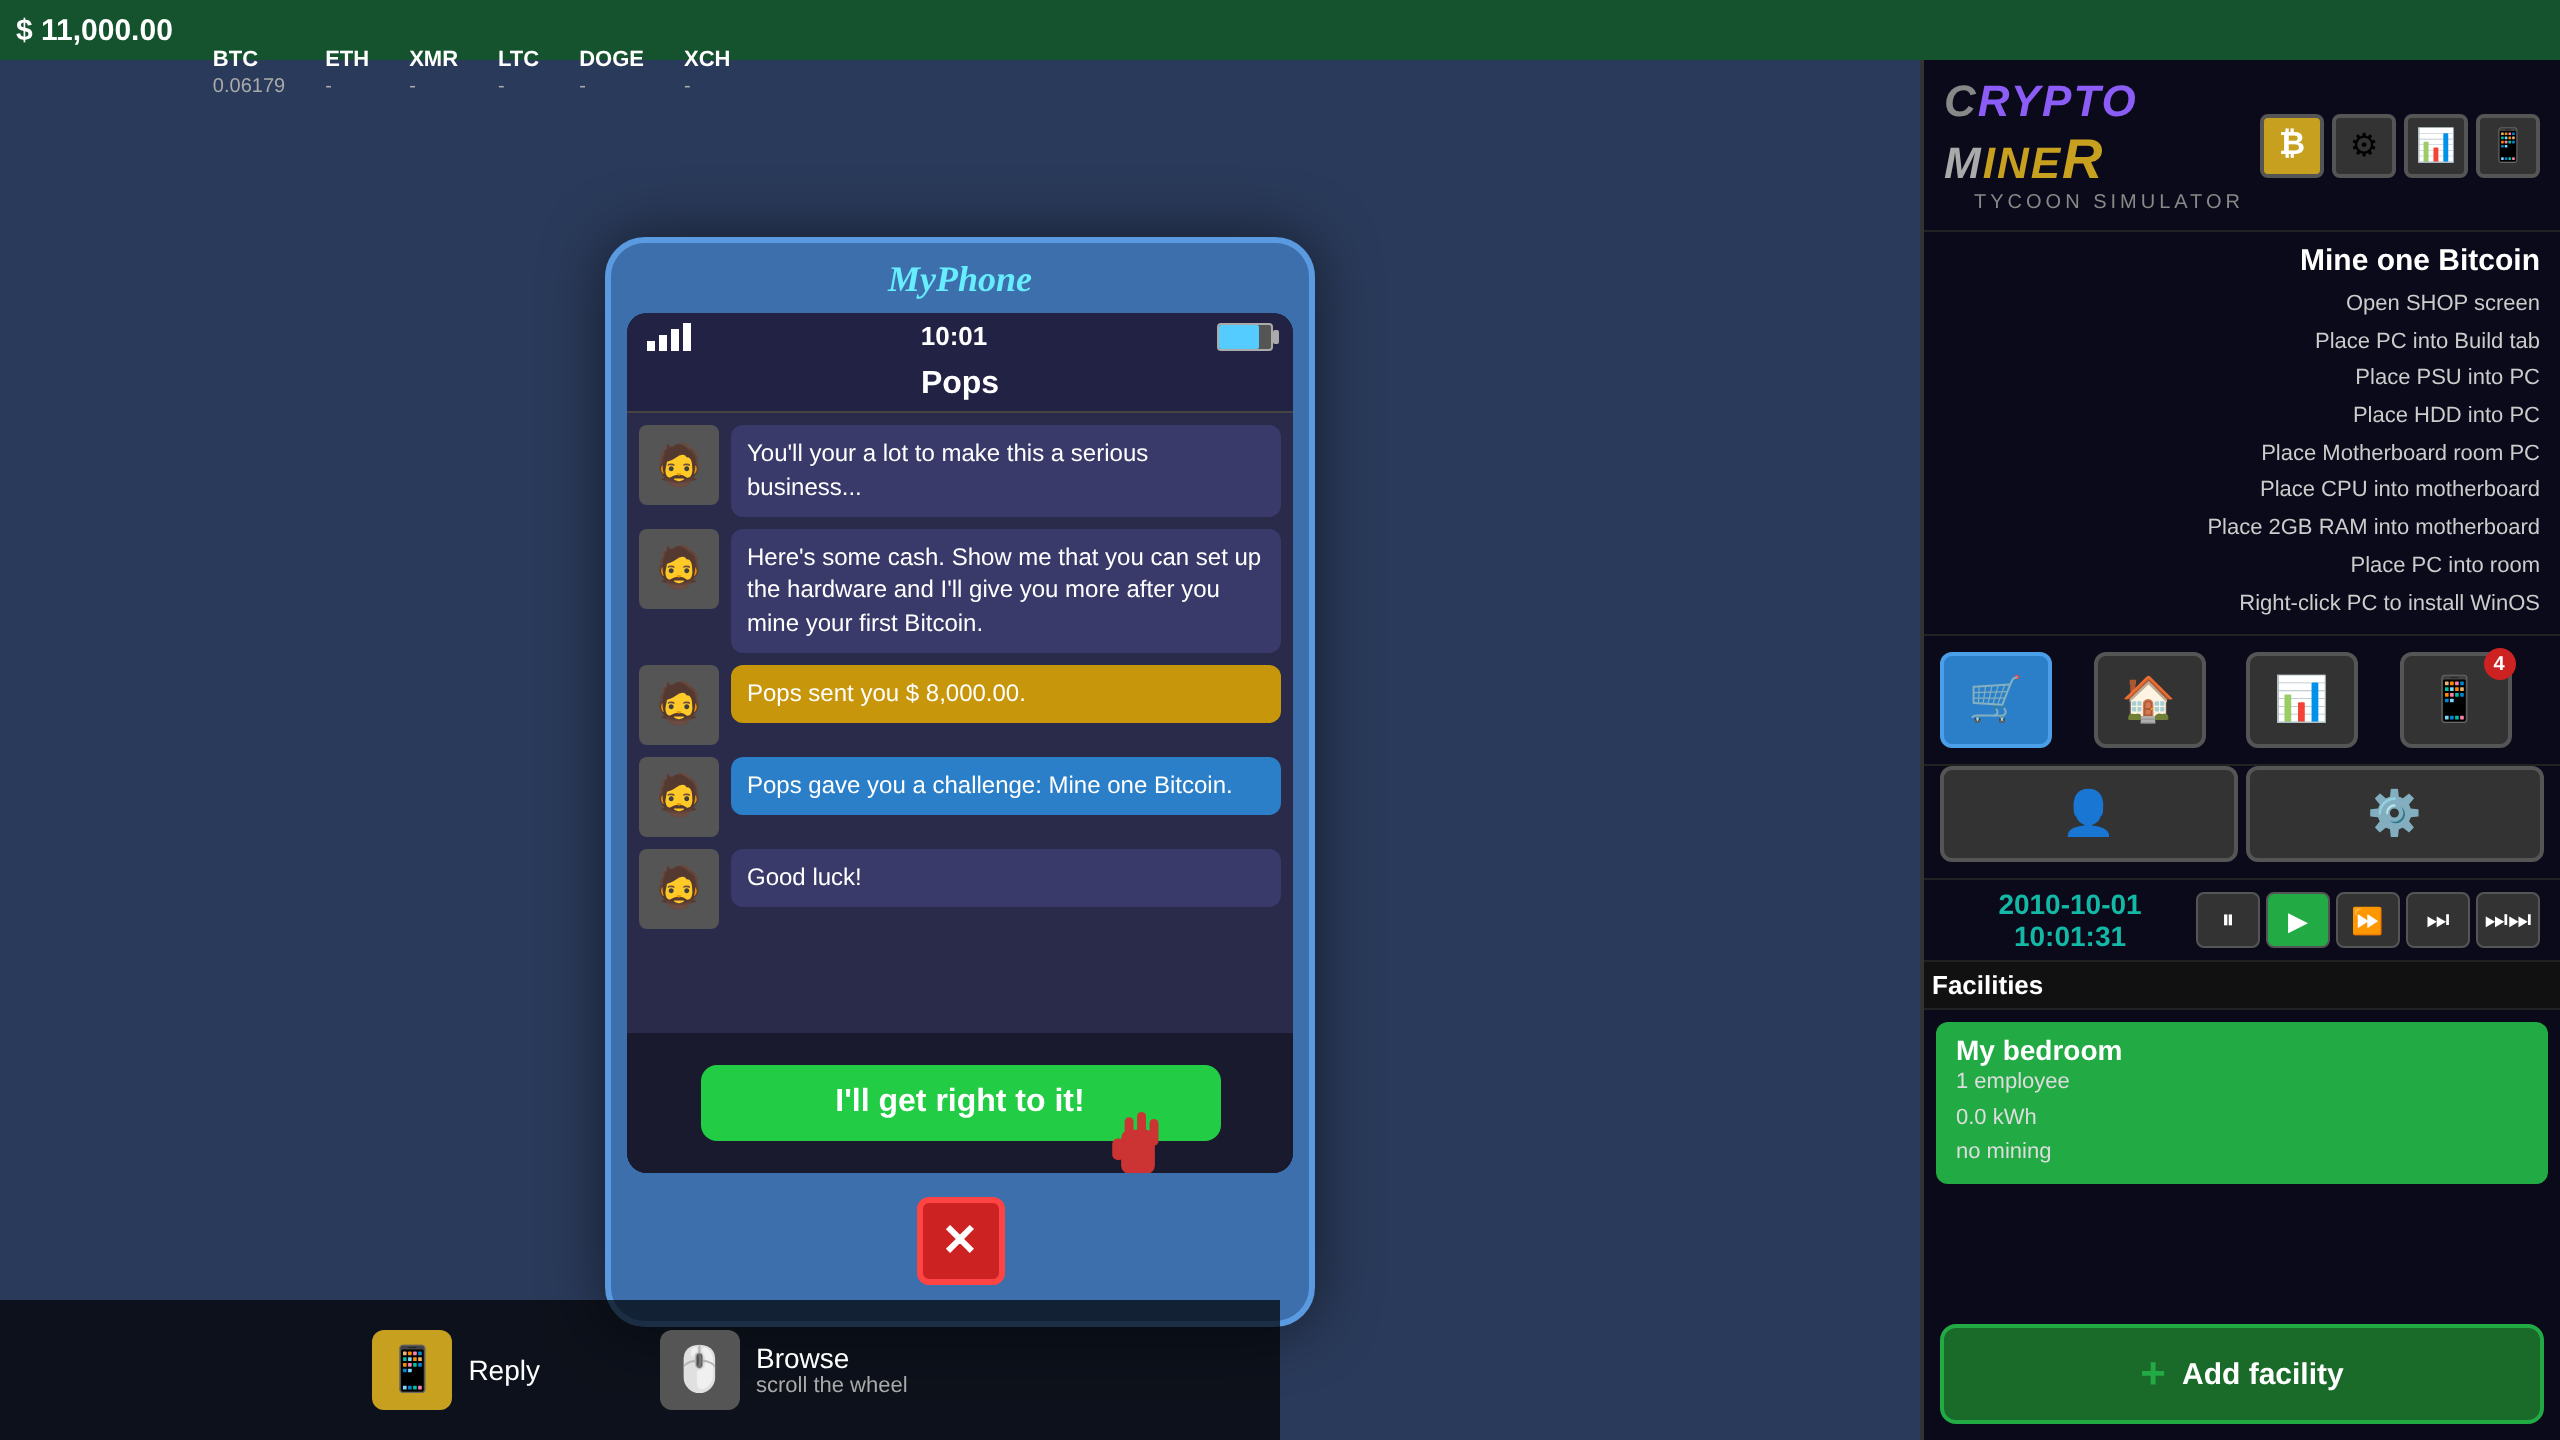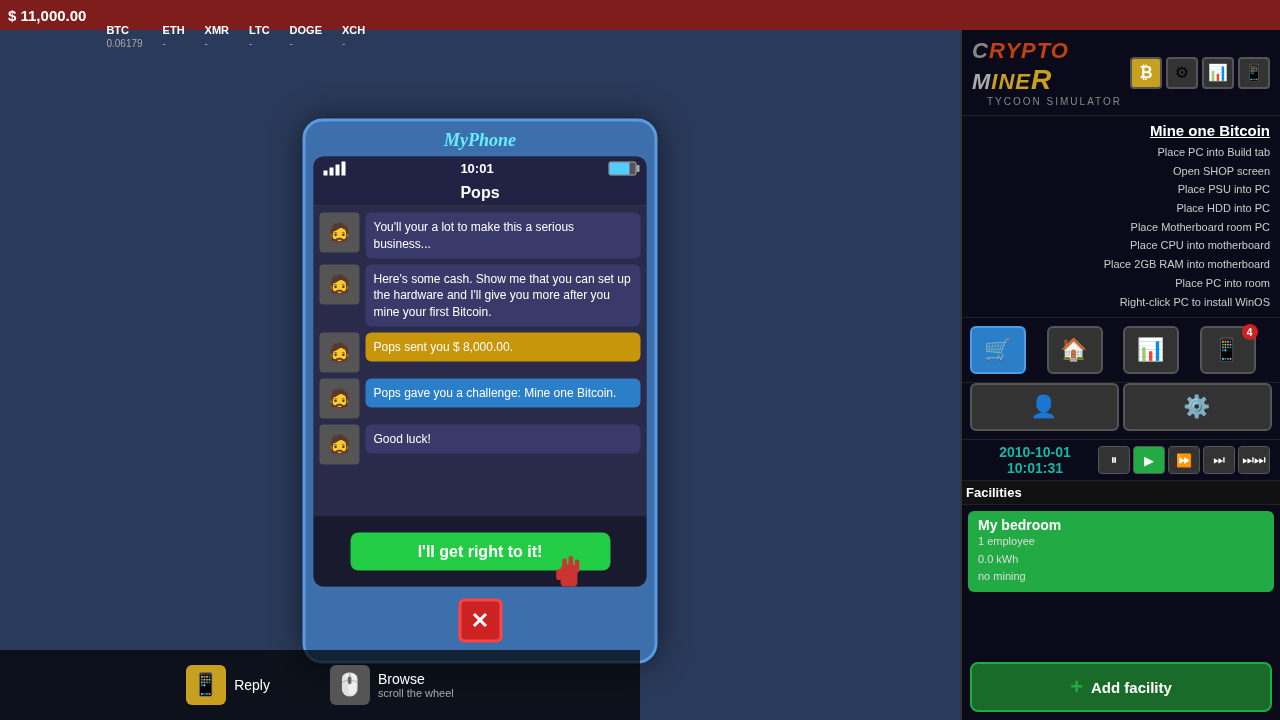--- a/index.html
+++ b/index.html
@@ -10,21 +10,21 @@
       font-family: Arial, sans-serif;
       overflow: hidden;
       position: relative;
     }
 
     
     .top-bar {
       position: absolute;
       top: 0; left: 0; right: 0;
       height: 30px;
-      background: #7f1d1d;
+      background: #14532d;
       display: flex;
       align-items: center;
       padding: 0 8px;
       gap: 20px;
       z-index: 10;
     }
     .top-bar-money {
       color: #ffffff;
       font-size: 15px;
       font-weight: bold;
@@ -314,21 +314,20 @@
     .mission-area {
       padding: 6px 10px;
       border-bottom: 1px solid #222;
     }
     .mission-title {
       color: white;
       font-size: 15px;
       font-weight: bold;
       text-align: right;
       margin-bottom: 4px;
-      text-decoration: underline;
     }
     .mission-steps {
       list-style: none;
       text-align: right;
     }
     .mission-steps li {
       color: #cccccc;
       font-size: 11px;
       line-height: 1.7;
     }
@@ -588,37 +587,37 @@
         </div>
       </div>
     </div>
   </div>
 
   <div class="right-panel">
 
     <div class="logo-area">
       <div class="logo-text">
         <span class="logo-title">
-          <span style="color:#888;">C</span><span style="color:#c2410c;text-align:right;">RYPTO</span> <span style="color:#aaa;">M</span><span style="color:#c8a020;">INE</span><span style="color:#c8a020; font-size:28px;">R</span>
+          <span style="color:#888;">C</span><span style="color:#8b5cf6;text-align:right;">RYPTO</span> <span style="color:#aaa;">M</span><span style="color:#c8a020;">INE</span><span style="color:#c8a020; font-size:28px;">R</span>
         </span>
         <span class="logo-subtitle">Tycoon Simulator</span>
       </div>
       <div class="logo-icons">
         <div class="logo-icon bitcoin">₿</div>
         <div class="logo-icon">⚙</div>
         <div class="logo-icon">📊</div>
         <div class="logo-icon">📱</div>
       </div>
     </div>
 
     <div class="mission-area">
       <div class="mission-title">Mine one Bitcoin</div>
       <ul class="mission-steps">
+        <li>Open SHOP screen</li>
         <li>Place PC into Build tab</li>
-        <li>Open SHOP screen</li>
         <li>Place PSU into PC</li>
         <li>Place HDD into PC</li>
         <li>Place Motherboard room PC</li>
         <li>Place CPU into motherboard</li>
         <li>Place 2GB RAM into motherboard</li>
         <li>Place PC into room</li>
         <li>Right-click PC to install WinOS</li>
       </ul>
     </div>
 

